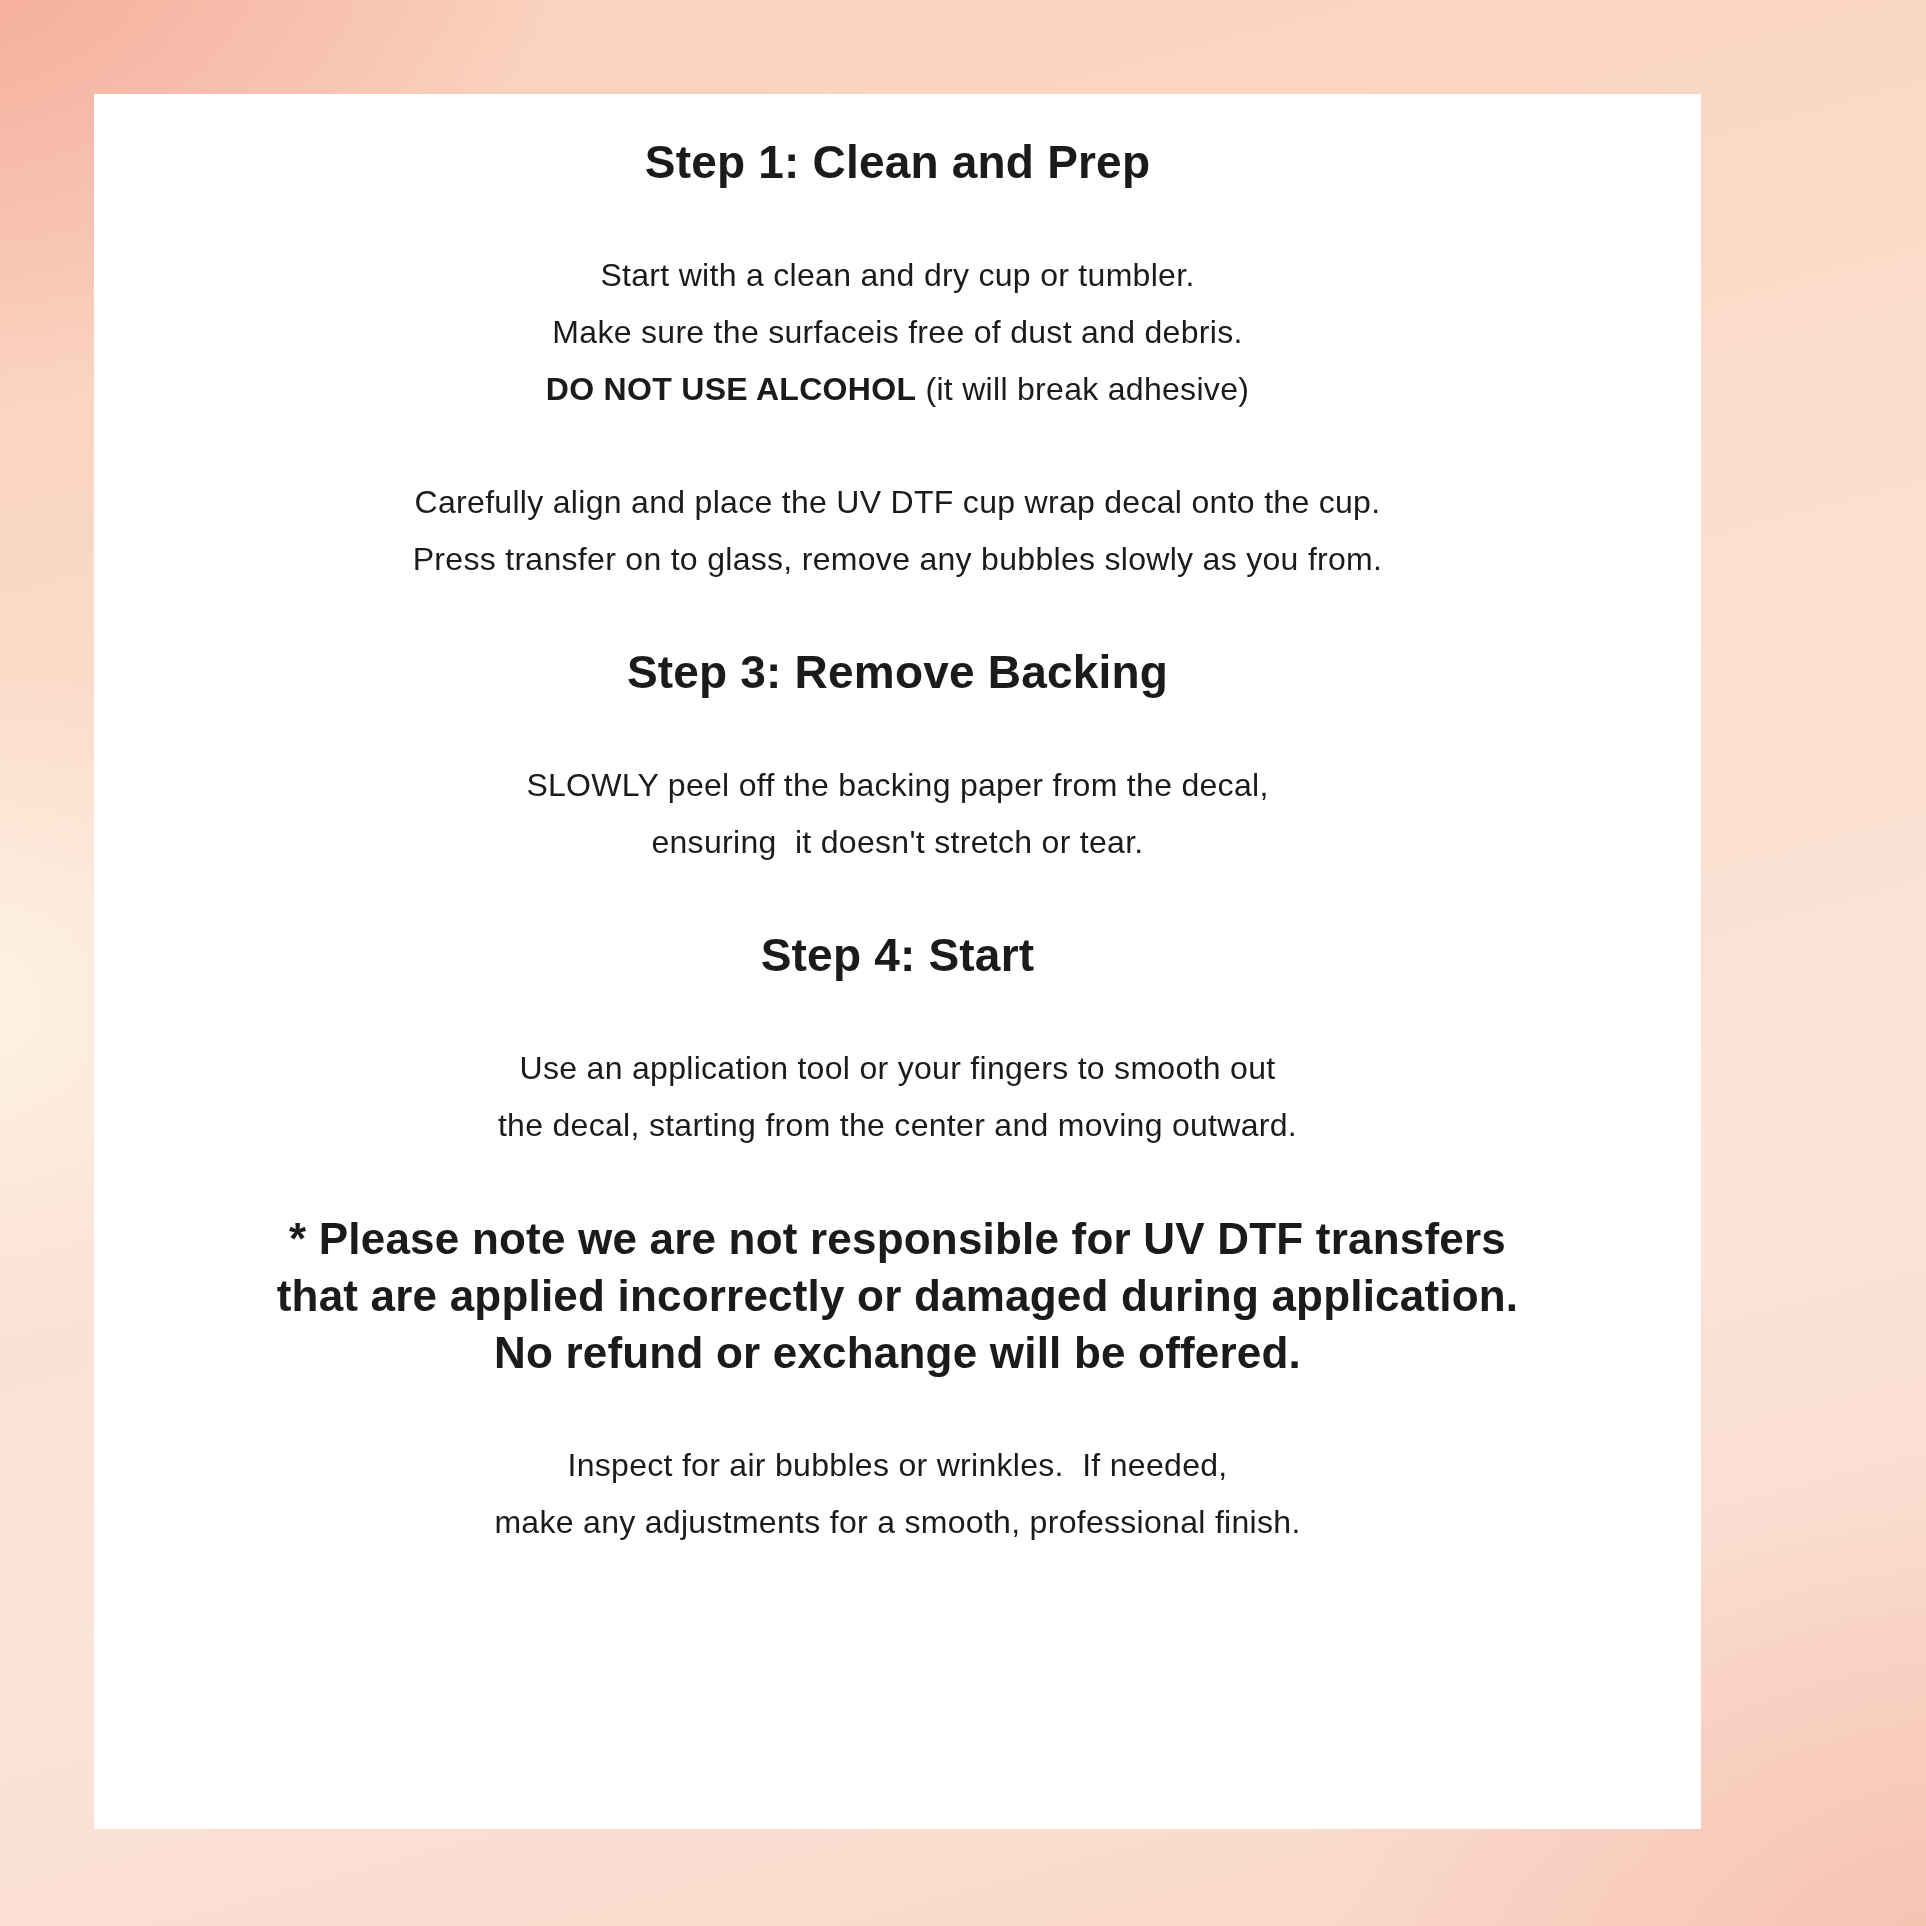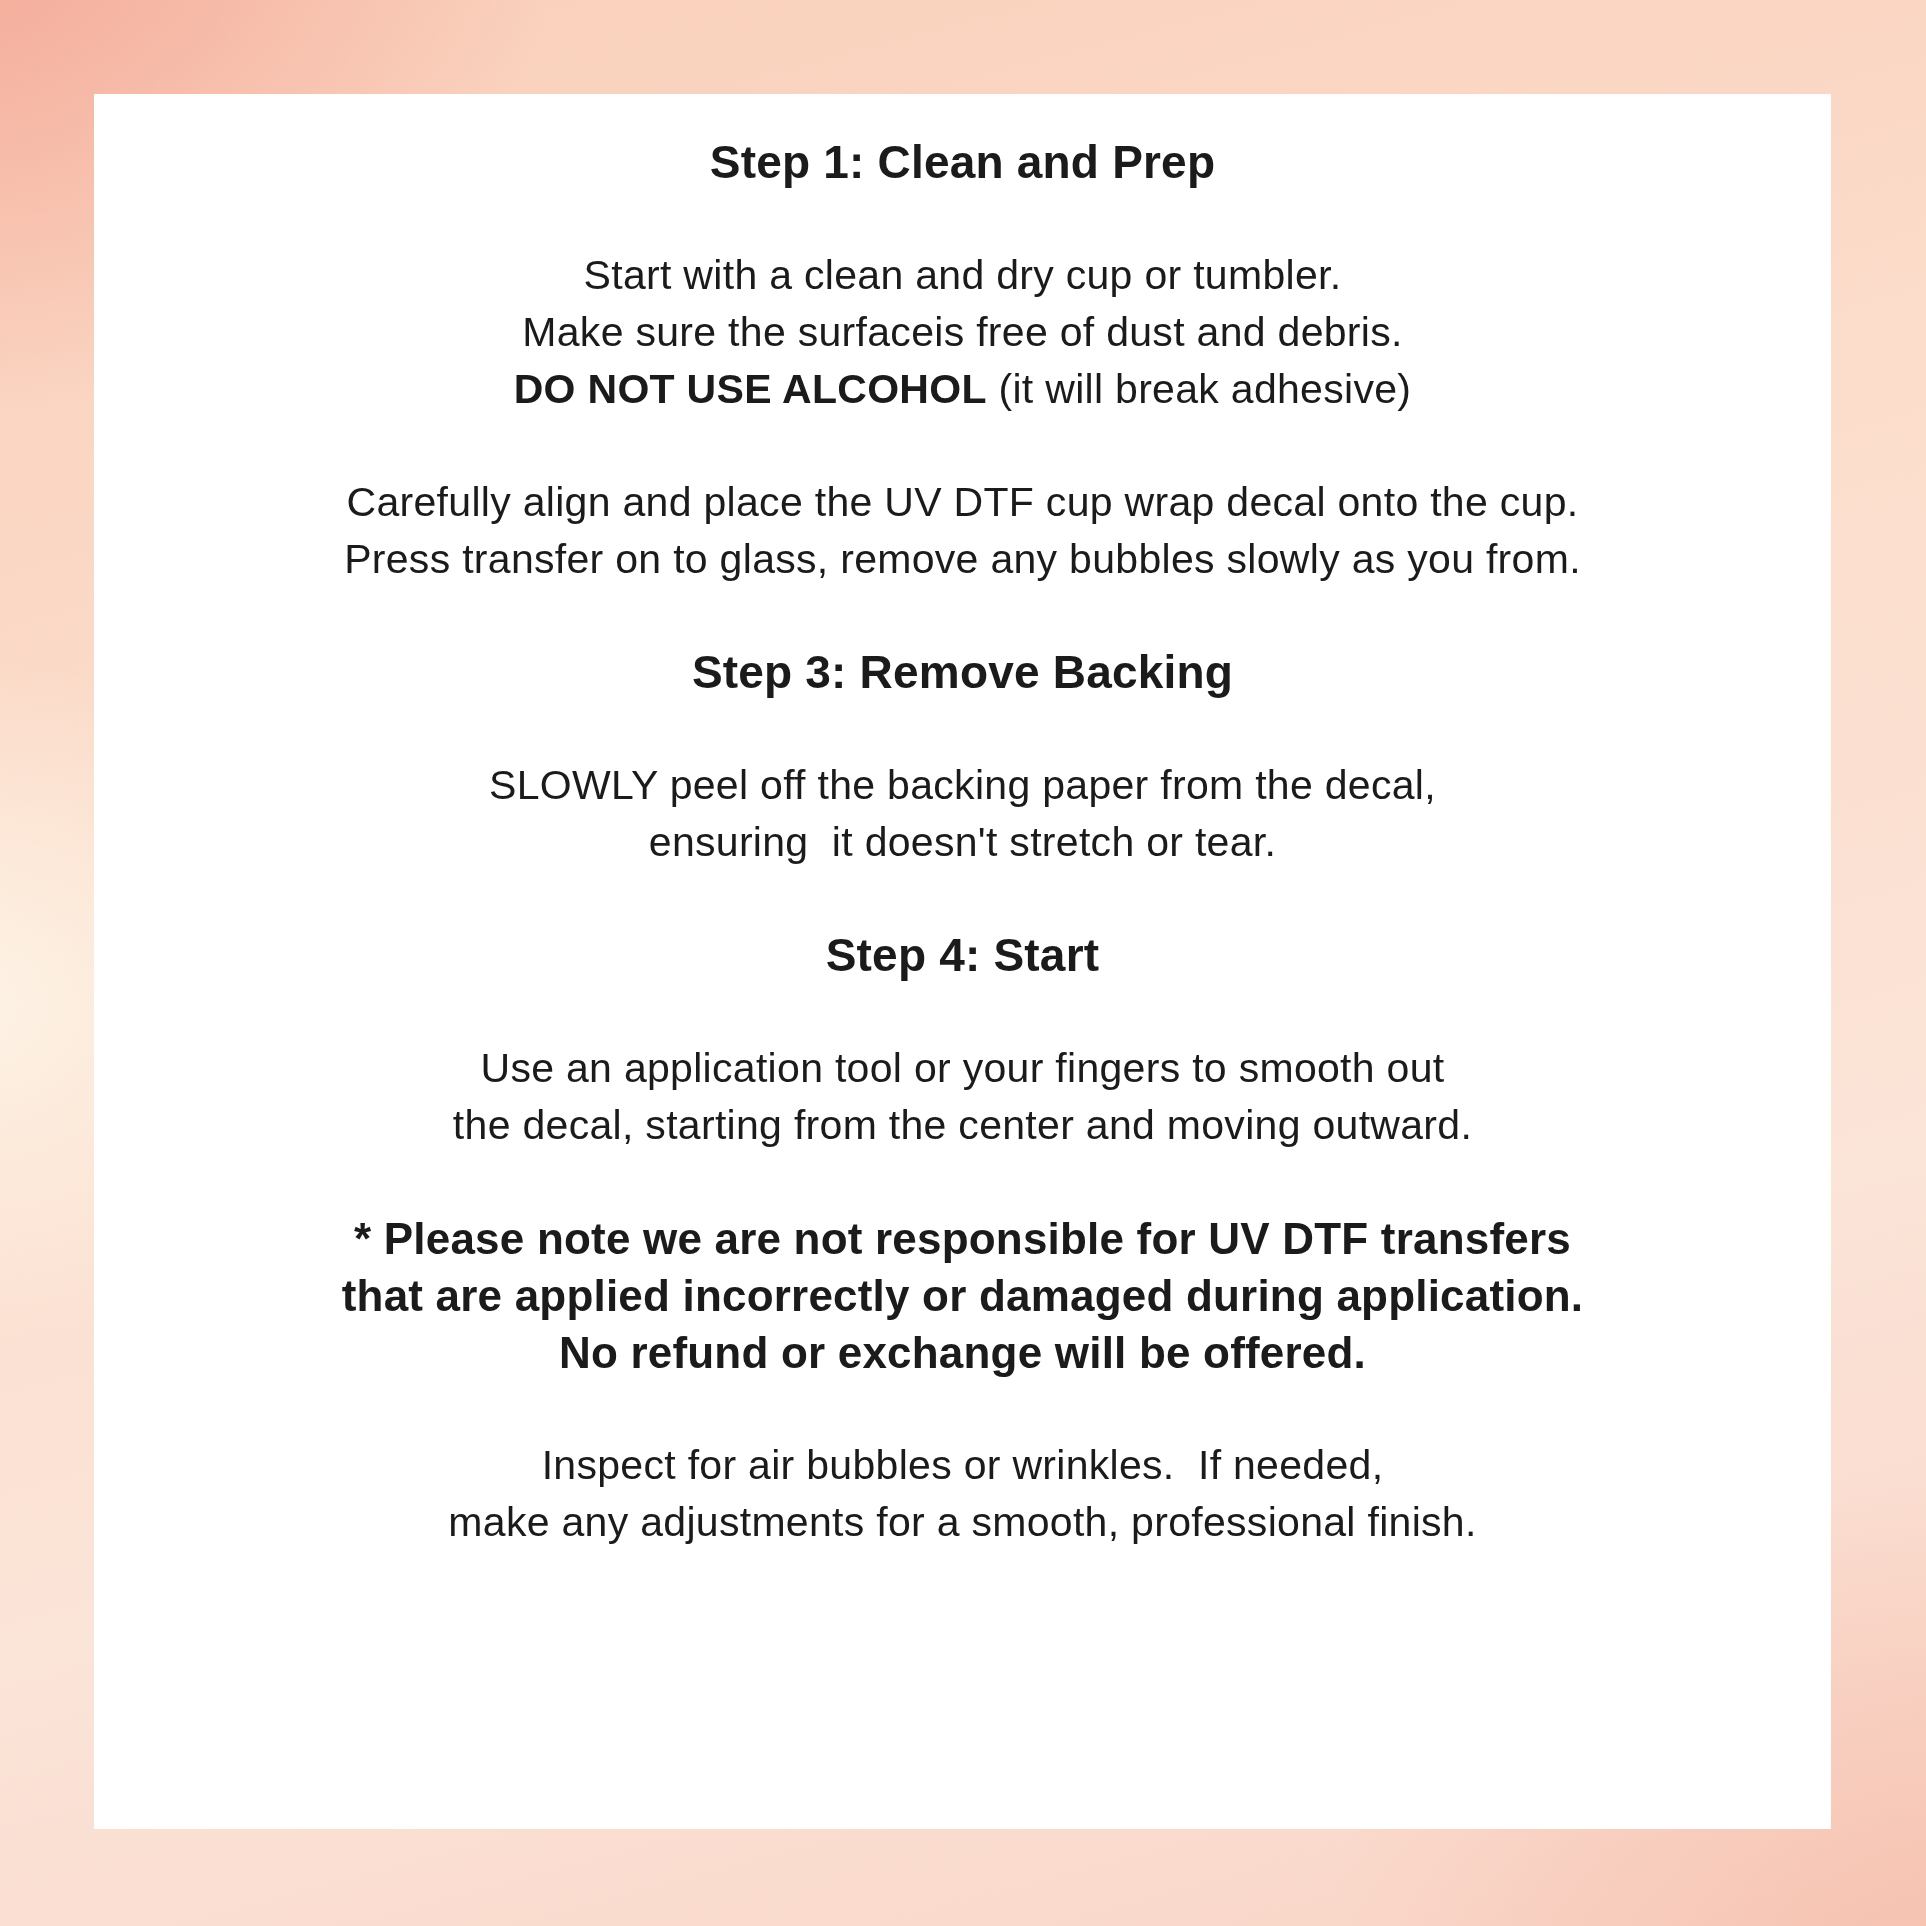--- a/index.html
+++ b/index.html
@@ -16,33 +16,33 @@
     background:
       radial-gradient(ellipse 990px 792px at -3% -4%, #f4a897 0%, rgba(244,168,151,0) 62%),
       radial-gradient(ellipse 693px 554px at -2% 52%, #fdf3e5 0%, rgba(253,243,229,0) 62%),
       radial-gradient(ellipse 990px 792px at 102% 104%, #f6c0ae 0%, rgba(246,192,174,0) 66%),
       linear-gradient(165deg, #f9cfba 0%, #fcdecd 40%, #fbe4d8 68%, #f9d5c7 100%);
   }
   #card {
     position: absolute;
     left: 94px;
     top: 94px;
-    width: 1737px;
+    width: 1607px;
     height: 1735px;
     background: #ffffff;
     box-sizing: border-box;
     padding-top: 40px;
     text-align: center;
     color: #1b1b1b;
     overflow: hidden;
   }
   .block { margin: 0 0 56px 0; }
   .line {
     display: block;
-    font-size: 41px;
+    font-size: 32px;
     line-height: 57px;
     letter-spacing: 0.3px;
     white-space: pre-wrap;
   }
   .heading .line {
     font-size: 46px;
     font-weight: 700;
     letter-spacing: 0.2px;
   }
   .b { font-weight: 700; }

